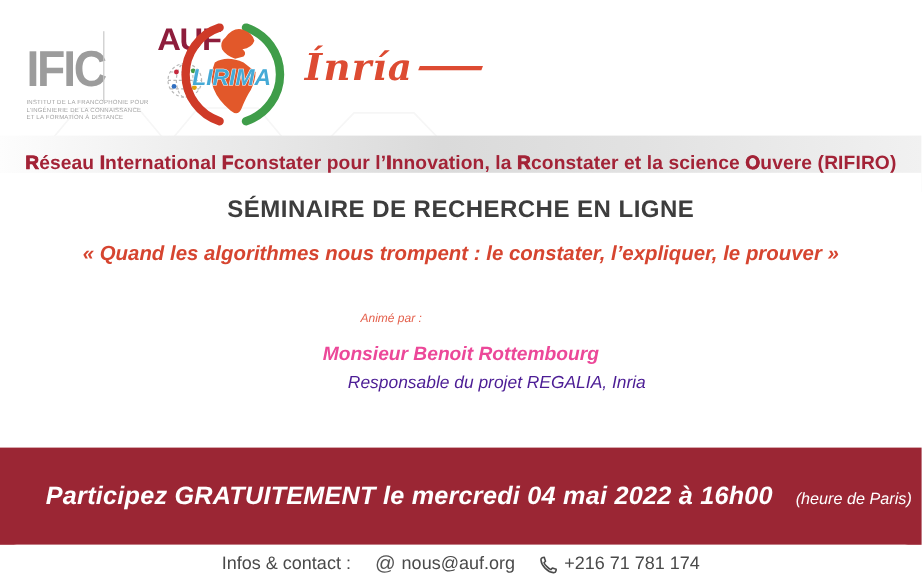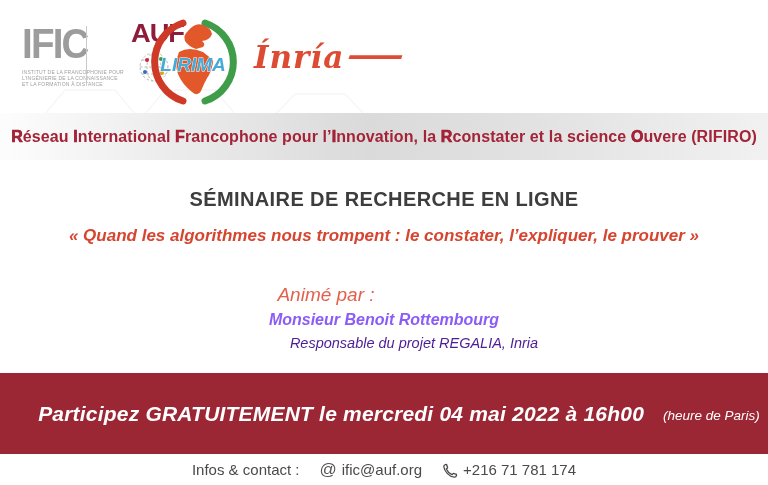--- a/index.html
+++ b/index.html
@@ -4,21 +4,21 @@
 <style>
   html,body{margin:0;padding:0;}
   body{width:768px;height:485px;overflow:hidden;background:#ffffff;
        font-family:"Liberation Sans",sans-serif;-webkit-font-smoothing:antialiased;}
   .poster{position:relative;width:768px;height:485px;background:#ffffff;}
 
   
   .header{position:absolute;left:0;top:0;width:768px;height:113px;background:#ffffff;}
   .hex-pattern{position:absolute;left:20px;top:80px;opacity:.55;}
 
-  .logo-ific{position:absolute;left:22px;top:24px;width:60px;}
+  .logo-ific{position:absolute;left:22px;top:38px;width:60px;}
   .ific-acronym{font-weight:700;font-size:42px;line-height:40px;color:#9c9c9c;
                 letter-spacing:-2px;transform:scaleX(.92);transform-origin:left;}
   .ific-tagline{margin-top:5px;font-size:5px;line-height:6px;color:#9f9f9f;
                 letter-spacing:.2px;text-transform:uppercase;white-space:nowrap;}
   .logo-divider{position:absolute;left:86px;top:26px;width:1px;height:58px;background:#c9c9c9;}
   .logo-auf{position:absolute;left:93px;top:20px;width:44px;text-align:center;margin-left:38px;}
   .auf-acronym{font-weight:700;font-size:26px;line-height:26px;color:#8e1d3c;
                letter-spacing:-1px;transform:scaleX(1.05);transform-origin:left;}
   .auf-globe{margin-top:4px;margin-left:2px;}
 
@@ -34,30 +34,30 @@
   .band{position:absolute;left:0;top:113px;width:768px;height:47px;
         background:linear-gradient(to right,#fdfdfd 0%,#ececec 22%,#dadada 48%,
                    #e2e2e2 70%,#f1f1f1 100%);
         display:flex;align-items:center;justify-content:center;}
   .network-title{font-size:16px;font-weight:700;color:#a32337;letter-spacing:.1px;
                  white-space:nowrap;}
   .network-title .acro{-webkit-text-stroke:.55px #a32337;
                        text-shadow:0 0 .4px #a32337;}
 
   
-  .main{position:absolute;left:0;top:168px;width:768px;height:213px;background:#ffffff;
+  .main{position:absolute;left:0;top:144px;width:768px;height:213px;background:#ffffff;
         text-align:center;}
   .seminar-type{position:absolute;left:0;width:768px;top:20px;
                 font-size:20px;font-weight:700;color:#3d3d3d;letter-spacing:.4px;}
   .seminar-quote{position:absolute;left:0;width:768px;top:58px;
                  font-size:17px;font-weight:700;font-style:italic;color:#d64530;text-align:center;}
   .hosted-by{position:absolute;left:0;width:652px;top:116px;
-             font-size:19px;font-style:italic;color:#e4604c;}
+             font-size:10px;font-style:italic;color:#e4604c;}
   .speaker-name{position:absolute;left:0;width:768px;top:143px;
-                font-size:16px;font-weight:700;font-style:italic;color:#8b5cf6;}
+                font-size:16px;font-weight:700;font-style:italic;color:#ec4899;}
   .speaker-role{position:absolute;left:0;width:752px;top:167px;
                 font-size:14.5px;font-style:italic;color:#4c1d95;padding-left:38px;}
 
   
   .banner{position:absolute;left:0;top:373px;width:768px;height:81px;background:#9b2634;
           display:flex;align-items:center;justify-content:center;color:#ffffff;padding-left:15px;}
   .banner-main{font-size:21px;font-weight:700;font-style:italic;letter-spacing:.2px;}
   .banner-note{font-size:13.5px;font-style:italic;font-weight:400;margin-left:19px;
                position:relative;top:2px;}
 
@@ -122,41 +122,41 @@
       </g>
       <text x="45" y="53" text-anchor="middle" font-size="19" font-weight="bold" font-style="italic" font-family="Liberation Sans, sans-serif" fill="#45aad6" stroke="#ffffff" stroke-width="0.8" paint-order="stroke">LIRIMA</text>
     </svg>
 
     <div class="logo-inria">
       <span>Ínría</span><span class="inria-swash">—</span>
     </div>
   </div>
 
   <div class="band">
-    <div class="network-title" id="network-title"><span class="acro">R</span><span>éseau </span><span class="acro">I</span><span>nternational </span><span class="acro">F</span><span>rancophone pour l’</span><span class="acro">I</span><span>nnovation, la </span><span class="acro">R</span><span>constater et la science </span><span class="acro">O</span><span>uvere (RIFIRO)</span></div>
+    <div class="network-title" id="network-title"><span class="acro">R</span><span>éseau </span><span class="acro">I</span><span>nternational </span><span class="acro">F</span><span>constater pour l’</span><span class="acro">I</span><span>nnovation, la </span><span class="acro">R</span><span>constater et la science </span><span class="acro">O</span><span>uvere (RIFIRO)</span></div>
   </div>
 
   <div class="main">
     <div class="seminar-type">SÉMINAIRE DE RECHERCHE EN LIGNE</div>
     <div class="seminar-quote">« Quand les algorithmes nous trompent : le constater, l’expliquer, le prouver  »</div>
     <div class="hosted-by">Animé par :</div>
     <div class="speaker-name">Monsieur Benoit Rottembourg</div>
     <div class="speaker-role">Responsable du projet REGALIA, Inria</div>
   </div>
 
   <div class="banner">
     <span class="banner-main">Participez GRATUITEMENT le mercredi 04 mai 2022 à 16h00</span>
     <span class="banner-note">(heure de Paris)</span>
   </div>
 
   <div class="footer">
     <span>Infos &amp; contact :</span>
     <span class="contact-group">
       <span class="at-glyph">@</span>
-      <span>ific@auf.org</span>
+      <span>nous@auf.org</span>
     </span>
     <span class="contact-group">
       <svg class="phone-icon-svg" width="16" height="16" viewBox="0 0 16 16">
         <path d="M3.4 1.6 C2.3 1.8 1.7 2.7 1.8 3.8 C2.3 8.6 7.4 13.7 12.2 14.2
                  C13.3 14.3 14.2 13.7 14.4 12.6 L14.5 11.4 L11.3 10.4 L10 11.7
                  C8.2 10.9 5.1 7.8 4.3 6 L5.6 4.7 L4.6 1.5 Z" fill="none" stroke="#4a4a4a" stroke-width="1.3" stroke-linejoin="round"></path>
       </svg>
       <span>+216 71 781 174</span>
     </span>
   </div>

